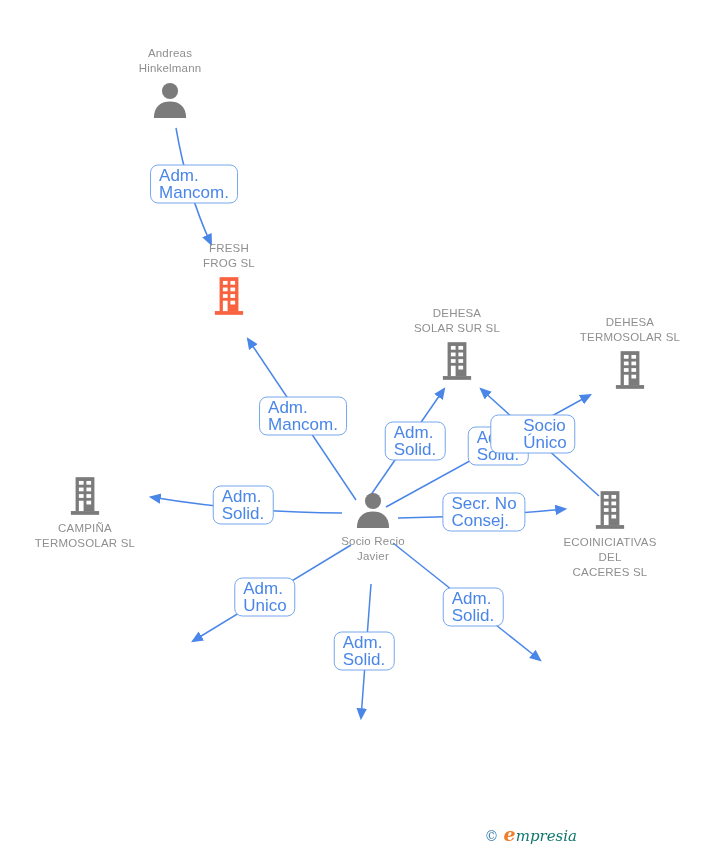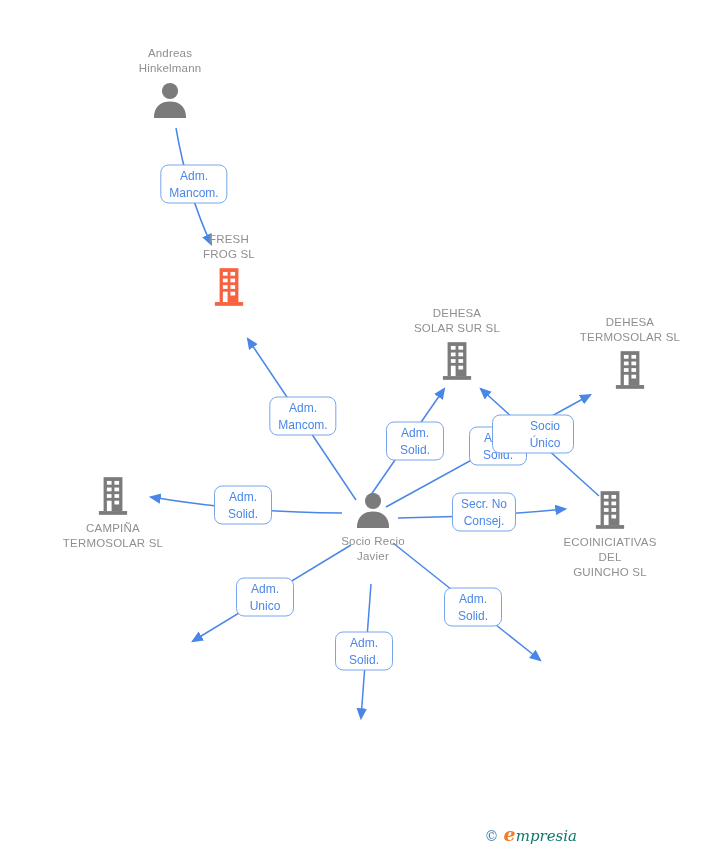--- a/index.html
+++ b/index.html
@@ -9,21 +9,21 @@
   svg.edges{position:absolute;left:0;top:0;z-index:1;}
   .node{position:absolute;width:140px;display:flex;flex-direction:column;
         align-items:center;z-index:2;cursor:pointer;}
   .nlabel{white-space:pre-line;text-align:center;color:#8f8f8f;
           font-size:11.5px;line-height:15px;letter-spacing:.2px;}
   .gap{height:6px;}
   .icon-gray{color:#7b7b7b;}
   .icon-orange{color:#f9623f;}
   .rel{position:absolute;transform:translate(-50%,-50%);background:#ffffff;
        border:1.6px solid #74a6ec;border-radius:8px;padding:2px 8px;
-       color:#4a86e8;font-size:12px;line-height:16.5px;text-align:center;
+       color:#4a86e8;font-size:17px;line-height:16.5px;
        white-space:pre-line;z-index:3;cursor:pointer;min-width:40px;}
   .footer{position:absolute;right:3px;bottom:5px;z-index:4;
           font-family:"DejaVu Serif", serif;font-style:italic;}
   .footer .cp{color:#3c7fae;font-size:14px;font-style:normal;}
   .footer .brand-e{color:#f07d28;font-size:19px;font-weight:bold;}
   .footer .brand-rest{color:#0f766e;font-size:15px;}
 </style>
 </head>
 <body>
 
@@ -83,21 +83,21 @@
 
   <div class="node" style="left:303px;top:492px;">
     <svg class="icon-gray" width="38" height="36">
         <use href="#sym-person"></use>
       </svg>
     <div class="gap"></div>
     <div class="nlabel">Socio Recio
 Javier</div>
   </div>
 
-  <div class="node" style="left:159px;top:232px;">
+  <div class="node" style="left:159px;top:241px;">
     <div class="nlabel">FRESH
 FROG SL</div>
     <div class="gap"></div>
     <svg class="icon-orange" width="32" height="38">
         <use href="#sym-building"></use>
       </svg>
   </div>
 
   <div class="node" style="left:387px;top:306px;">
     <div class="nlabel">DEHESA
@@ -110,37 +110,37 @@
 
   <div class="node" style="left:560px;top:315px;">
     <div class="nlabel">DEHESA
 TERMOSOLAR SL</div>
     <div class="gap"></div>
     <svg class="icon-gray" width="32" height="38">
         <use href="#sym-building"></use>
       </svg>
   </div>
 
-  <div class="node" style="left:43px;top:477px;">
+  <div class="node" style="left:15px;top:477px;">
     <svg class="icon-gray" width="32" height="38">
         <use href="#sym-building"></use>
       </svg>
     <div class="gap"></div>
     <div class="nlabel">CAMPIÑA
 TERMOSOLAR SL</div>
   </div>
 
   <div class="node" style="left:540px;top:491px;">
     <svg class="icon-gray" width="32" height="38">
         <use href="#sym-building"></use>
       </svg>
     <div class="gap"></div>
     <div class="nlabel">ECOINICIATIVAS
 DEL
-GUINCHO SL</div>
+CACERES SL</div>
   </div>
 
 
 
 
   <div class="rel" style="left:194px;top:184px;">Adm.
 Mancom.</div>
   <div class="rel" style="left:303px;top:416px;">Adm.
 Mancom.</div>
   <div class="rel" style="left:415px;top:441px;">Adm.

